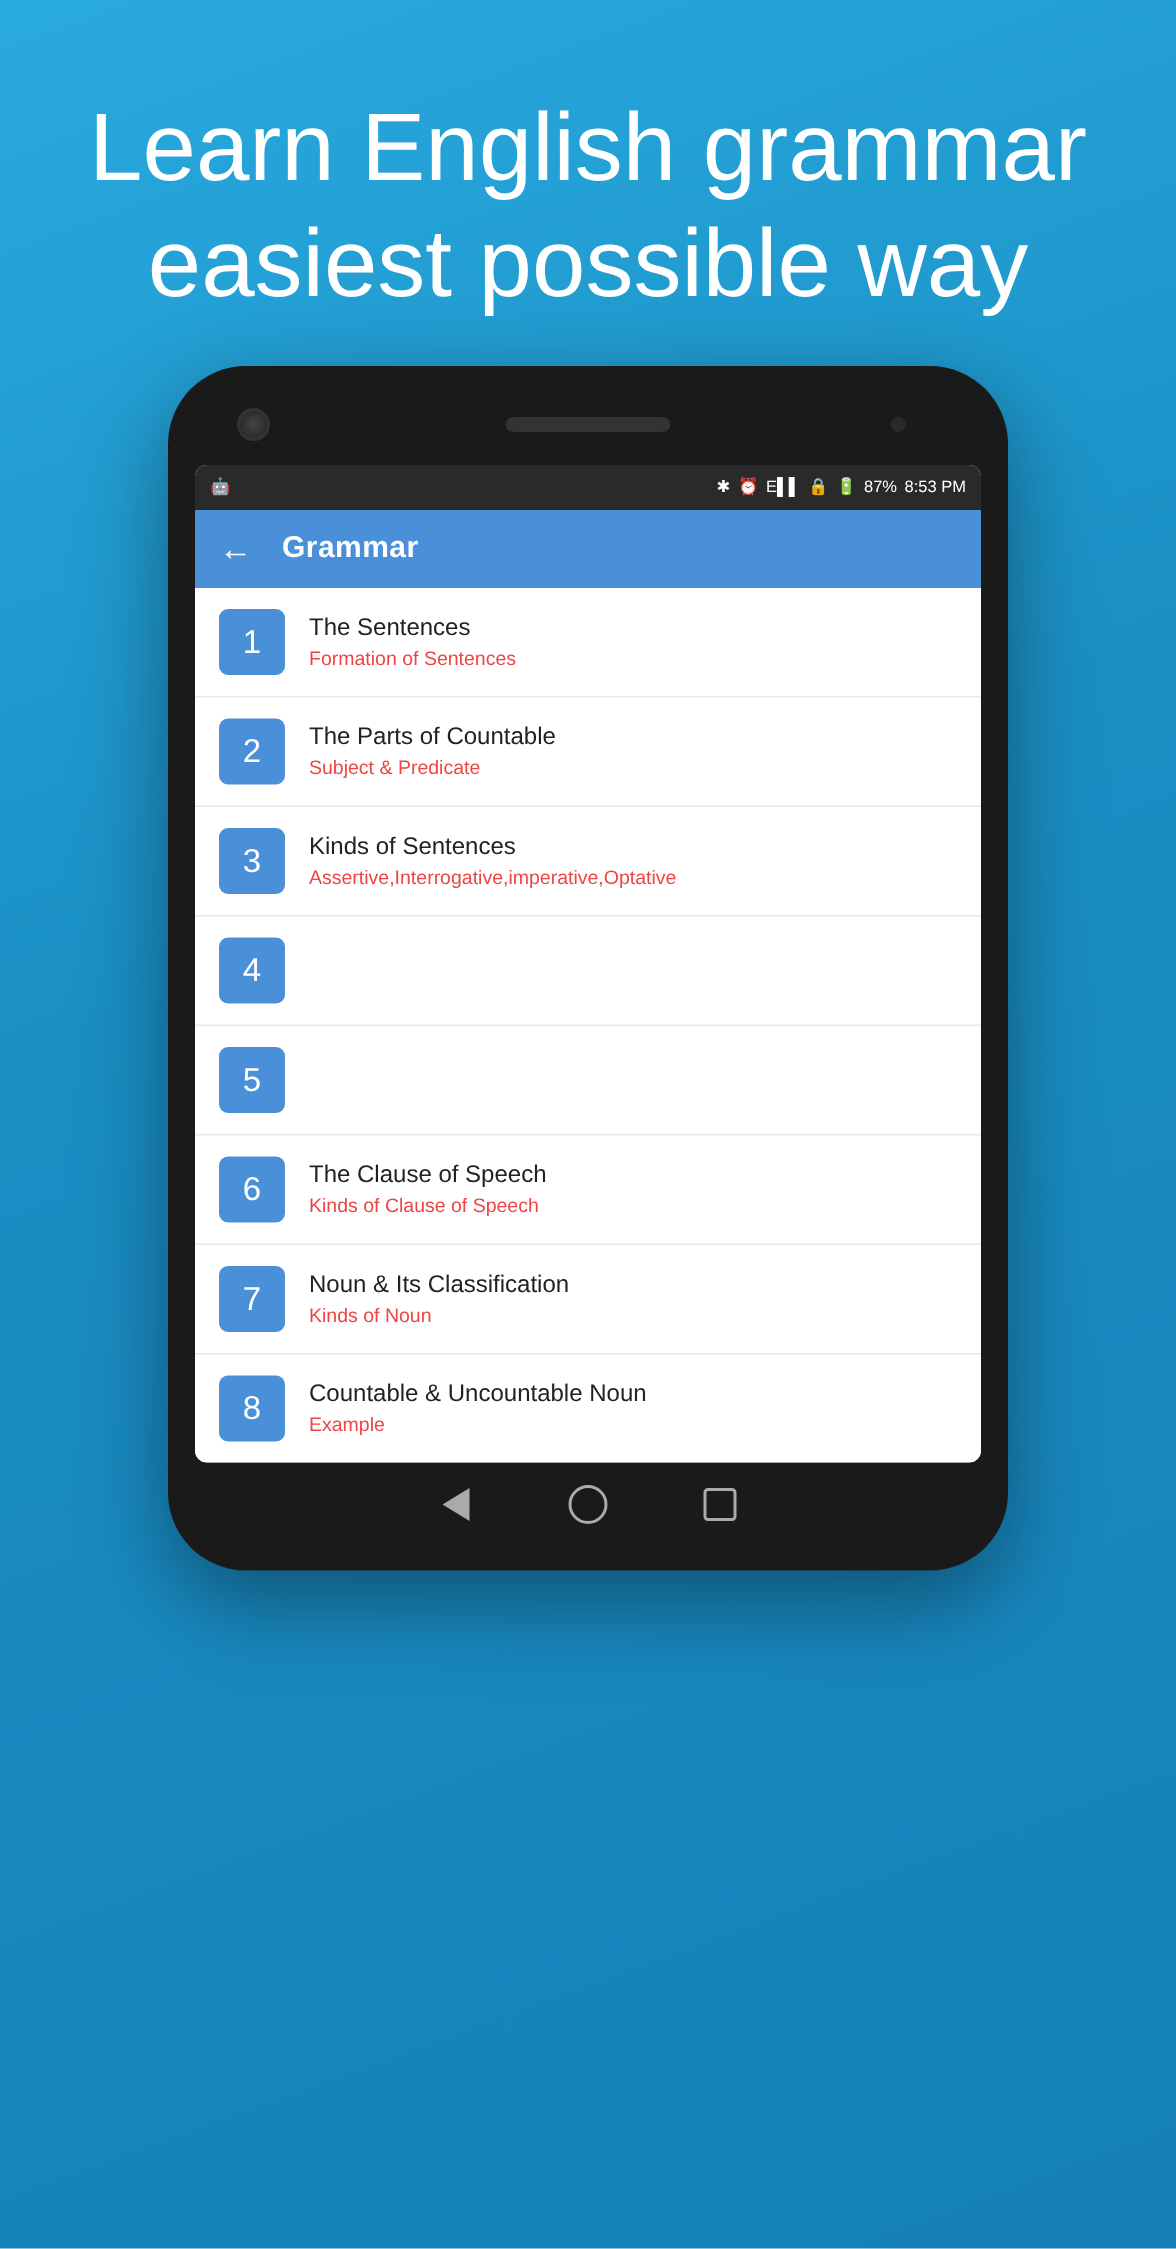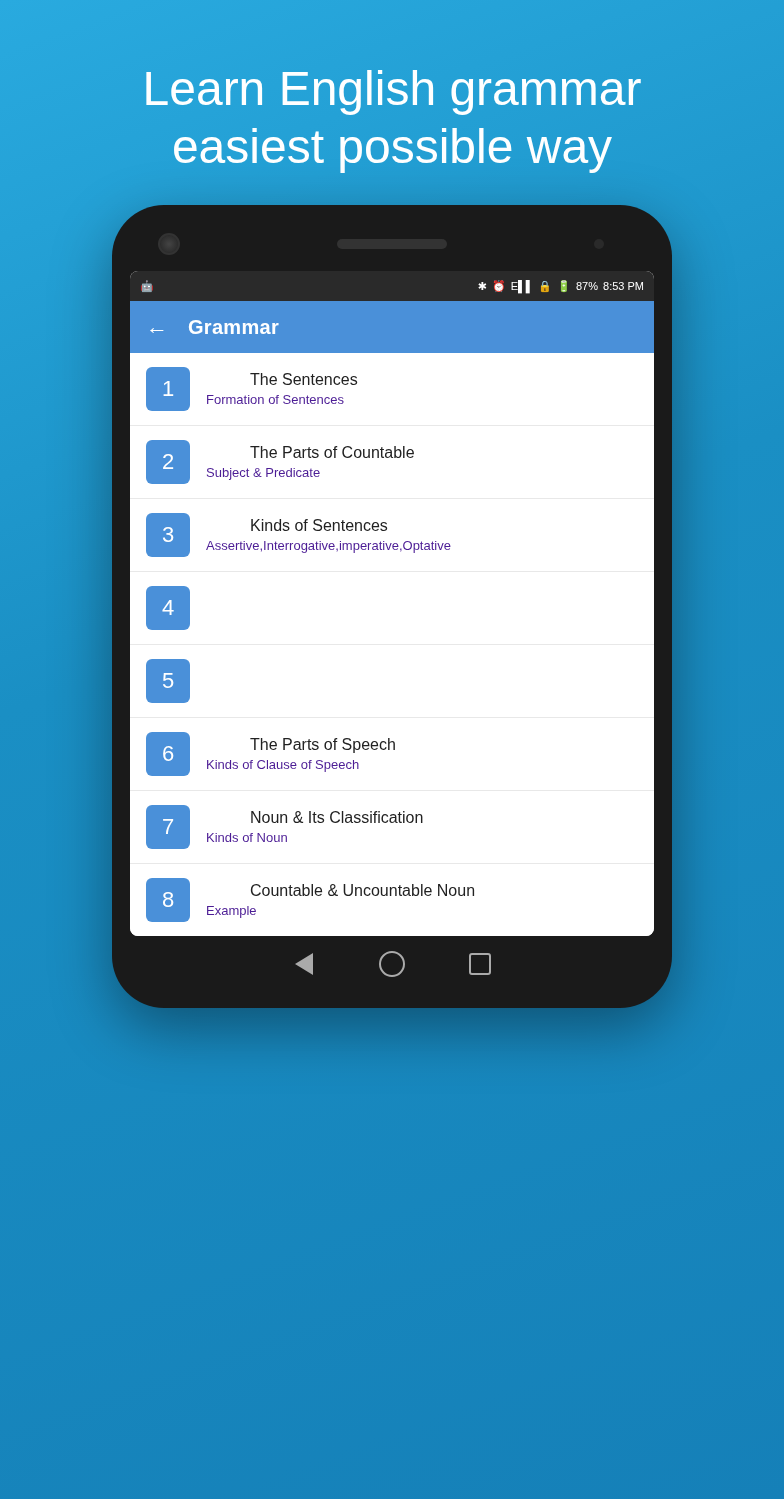--- a/index.html
+++ b/index.html
@@ -16,21 +16,21 @@
       align-items: center;
     }
 
     .hero-text {
       text-align: center;
       color: #fff;
       padding: 60px 40px 30px 40px;
     }
 
     .hero-text h1 {
-      font-size: 48px;
+      font-size: 64px;
       font-weight: 300;
       line-height: 1.2;
     }
 
     
     .phone-shell {
       width: 560px;
       background: #1a1a1a;
       border-radius: 52px;
       padding: 22px 18px 30px 18px;
@@ -168,26 +168,25 @@
     .item-text {
       display: flex;
       flex-direction: column;
       gap: 3px;
     }
 
     .item-title {
       font-size: 16px;
       color: #222;
       font-weight: 400;
-      margin-left: 44px;
     }
 
     .item-subtitle {
       font-size: 13px;
-      color: #4c1d95;
+      color: #ef4444;
       font-weight: 300;
     }
 
     
     .phone-bottom {
       display: flex;
       align-items: center;
       justify-content: center;
       gap: 60px;
       margin-top: 14px;
@@ -288,21 +287,21 @@
     </div>
         <div class="list-item">
       <div class="number-badge">4</div>
     </div>
         <div class="list-item">
       <div class="number-badge">5</div>
     </div>
         <div class="list-item">
       <div class="number-badge">6</div>
       <div class="item-text">
-        <span class="item-title">The Parts of Speech</span>
+        <span class="item-title">The Clause of Speech</span>
         <span class="item-subtitle">Kinds of Clause of Speech</span>
       </div>
     </div>
         <div class="list-item">
       <div class="number-badge">7</div>
       <div class="item-text">
         <span class="item-title">Noun &amp; Its Classification</span>
         <span class="item-subtitle">Kinds of Noun</span>
       </div>
     </div>

